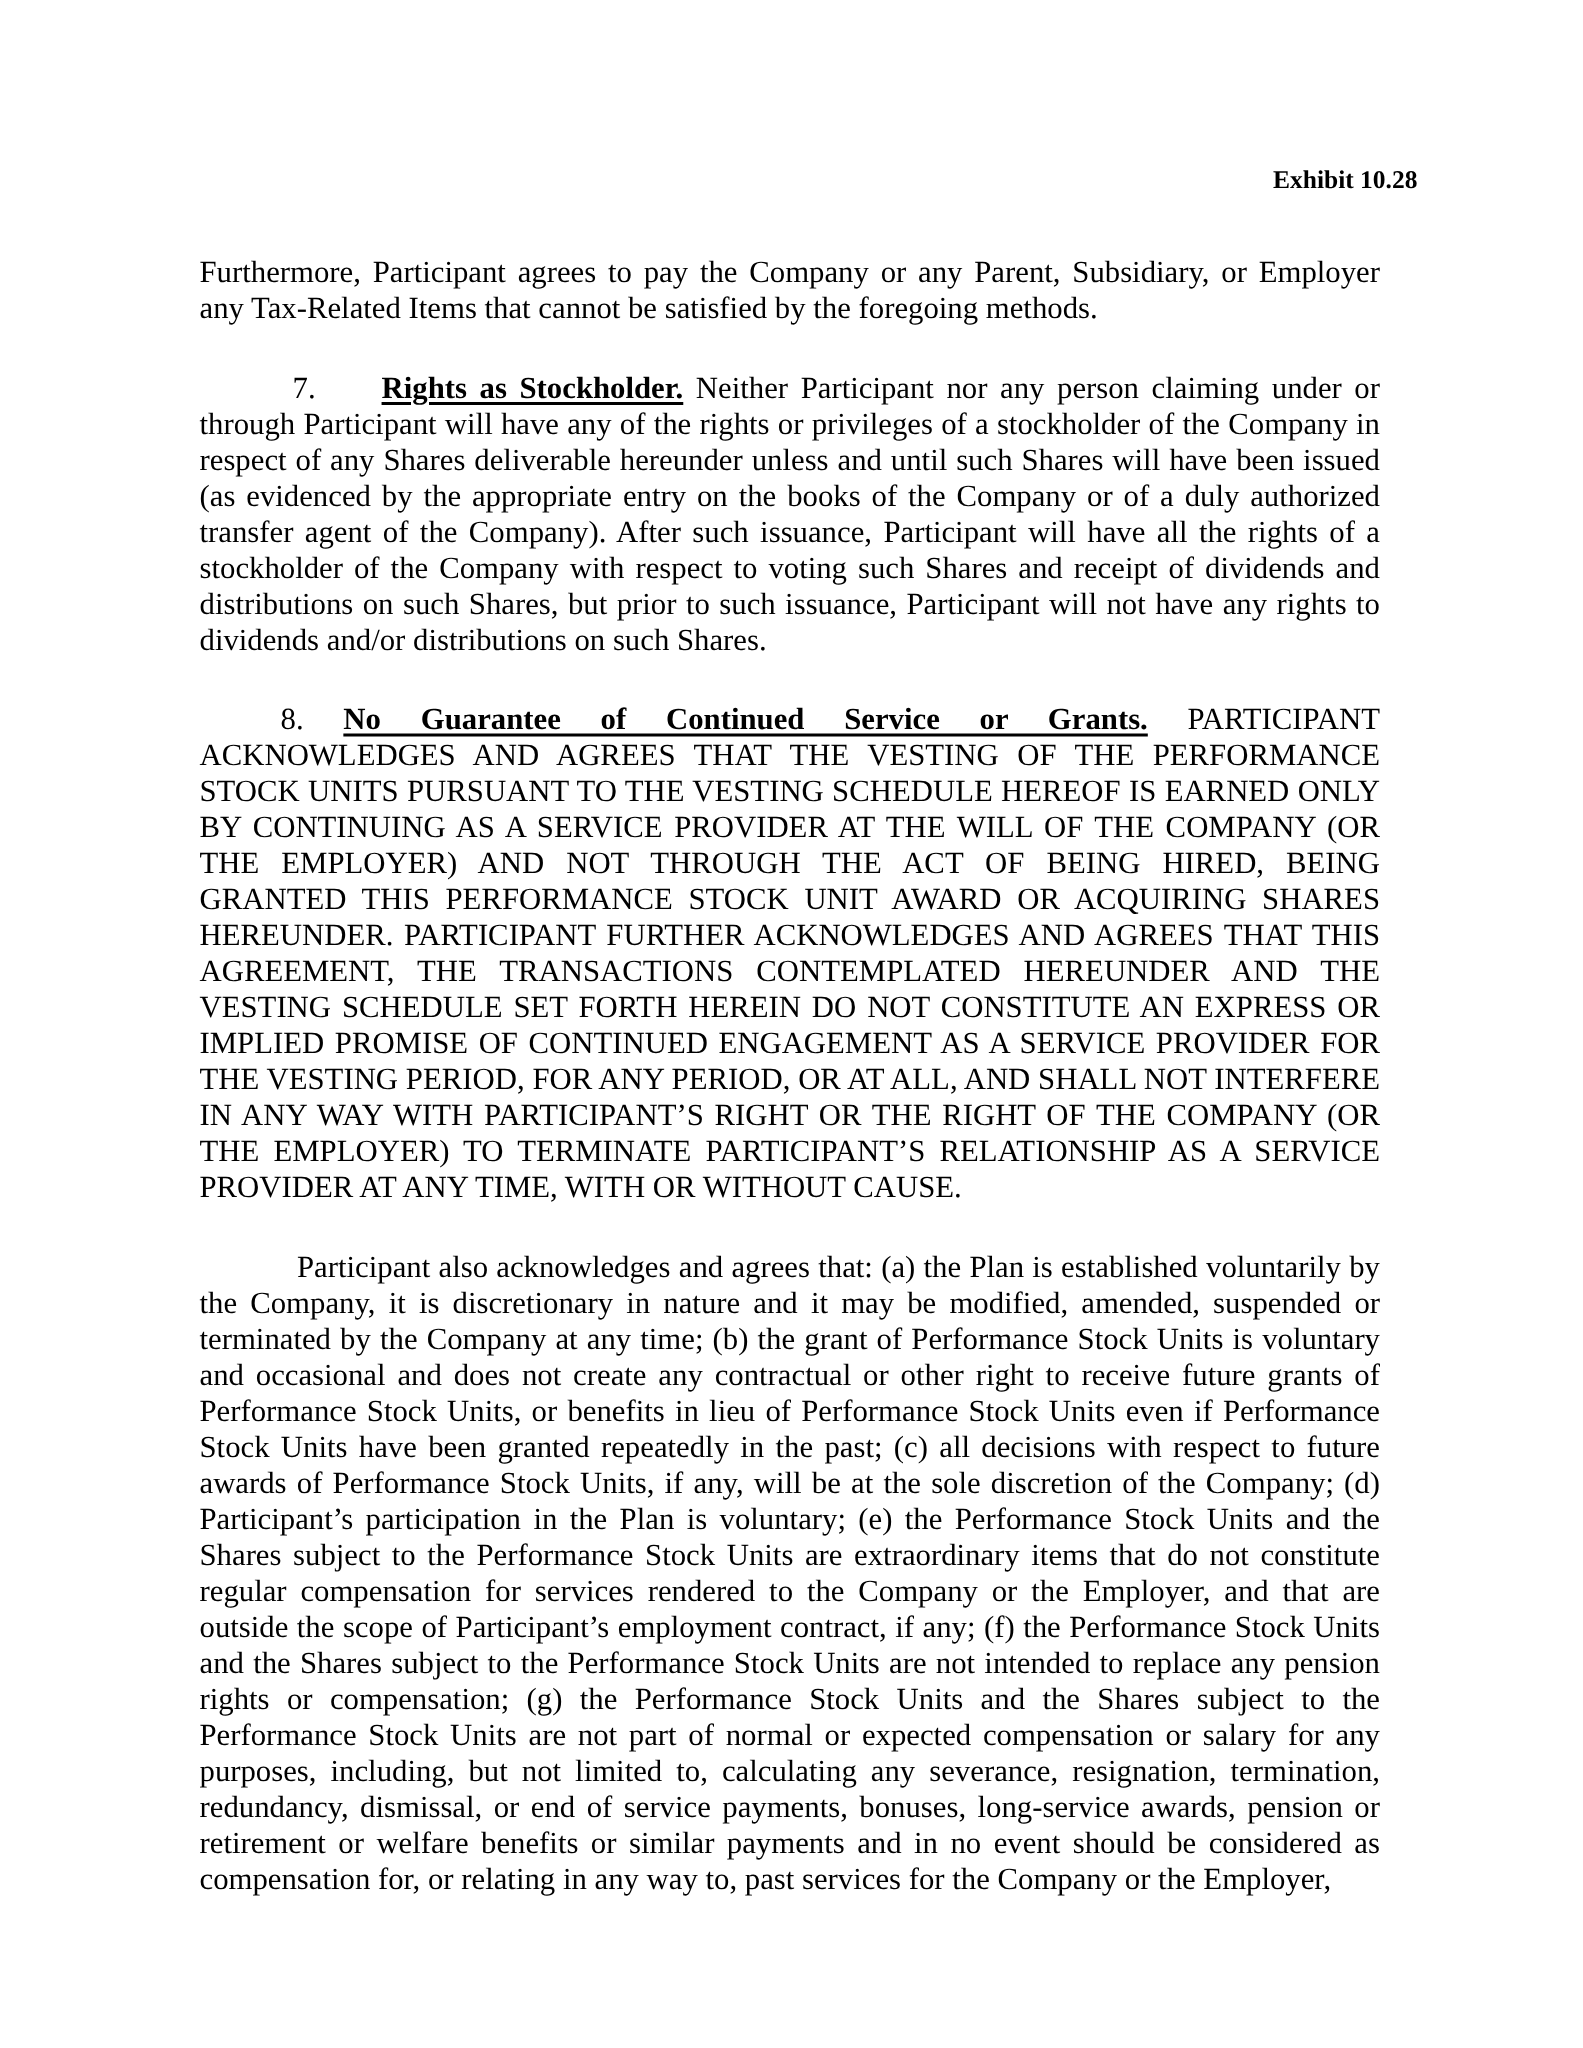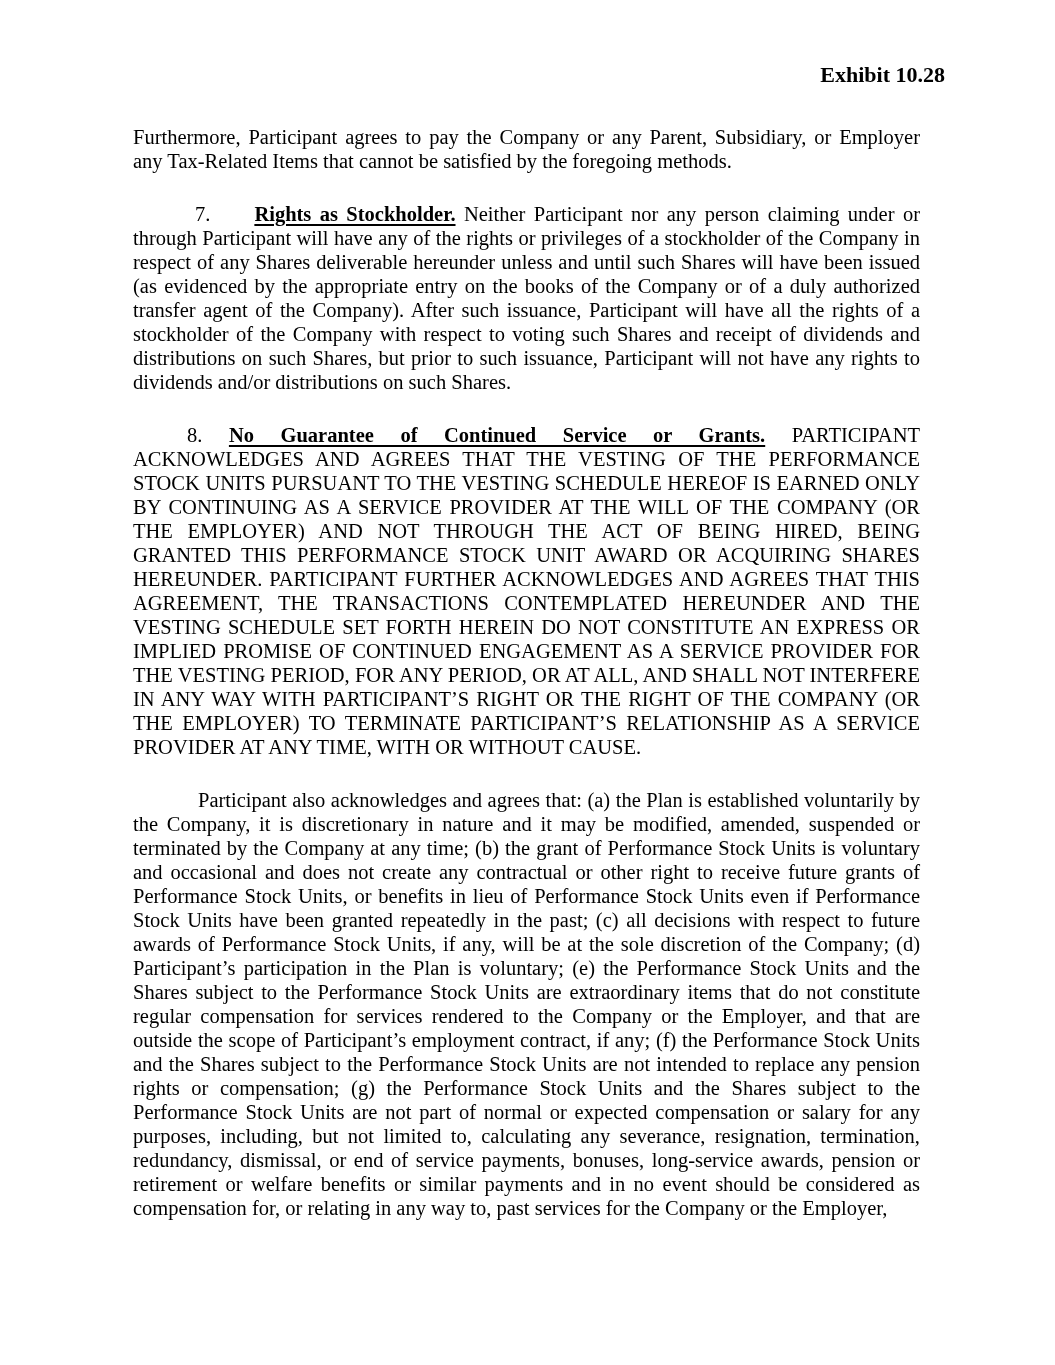--- a/index.html
+++ b/index.html
@@ -17,21 +17,22 @@
     font-size: 20.5px;
     line-height: 24px;
     box-sizing: border-box;
     padding-top: 63px;
     overflow: hidden;
   }
   .doc-header {
     text-align: right;
     padding-right: 110px;
     font-weight: bold;
-    font-size: 22px;
+    font-size: 17px;
+    margin-top: 45px;
   }
   .content {
     margin: 0 135px 0 133px;
   }
   p.para {
     margin: 29px 0 0 0;
     text-align: justify;
   }
   p.para.intro {
     margin-top: 38px;

